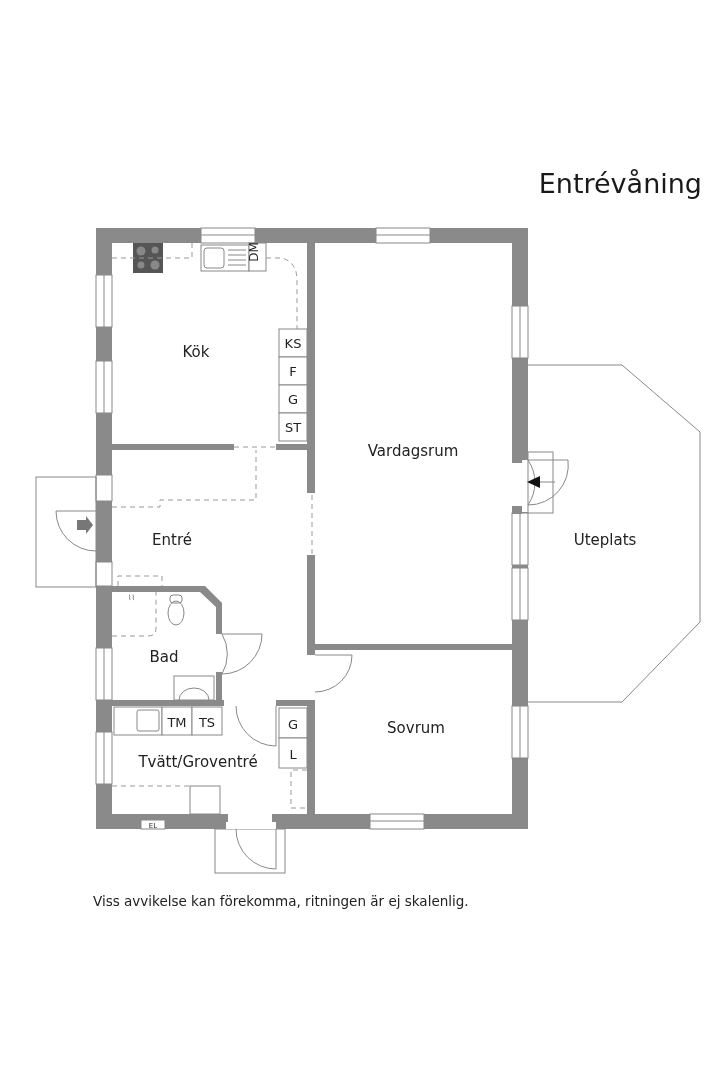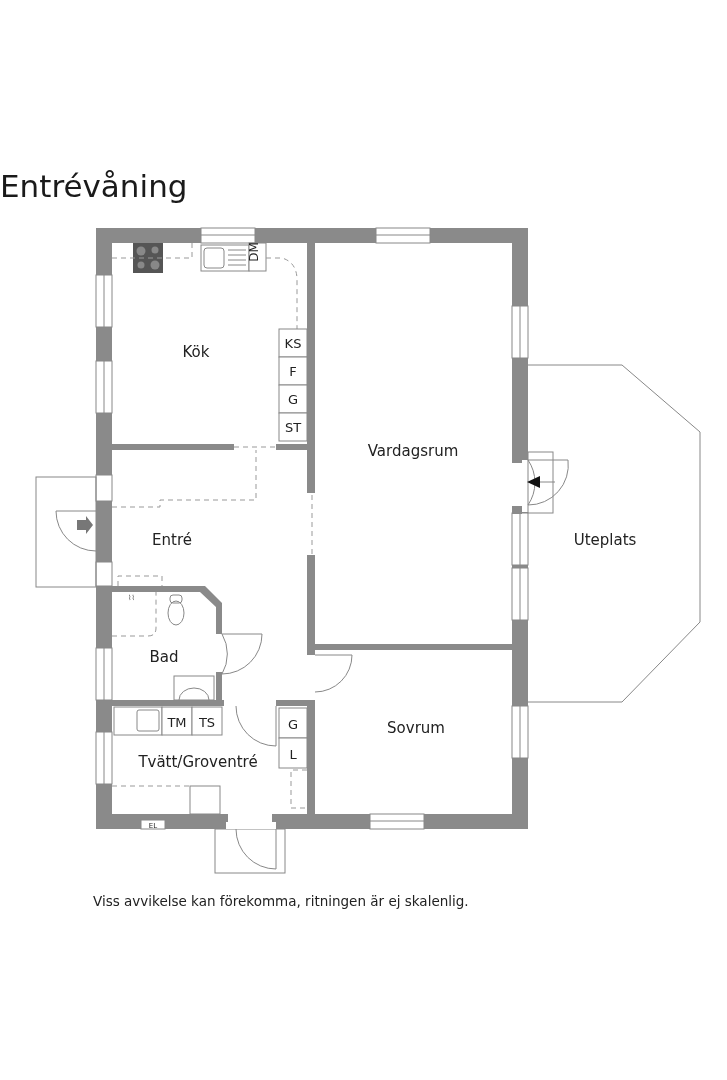--- a/index.html
+++ b/index.html
@@ -1,20 +1,20 @@
 <!DOCTYPE html>
 <html><head>
 <meta charset="utf-8">
 <style>
   html, body { margin: 0; padding: 0; background: #ffffff; }
   body { width: 727px; height: 1080px; position: relative; overflow: hidden;
          font-family: "DejaVu Sans", sans-serif; color: #222; }
   #plan { position: absolute; left: 0; top: 0; width: 727px; height: 1080px; }
-  .title { position: absolute; left: 0; width: 702px; top: 168px; text-align: left;
-           font-size: 31px; color: #1a1a1a; }
+  .title { position: absolute; left: 0; width: 702px; top: 168px; text-align: right;
+           font-size: 27px; color: #1a1a1a; }
   .note { position: absolute; left: 93px; top: 893px; font-size: 13.5px; color: #222; }
   .lbl { font-family: "DejaVu Sans", sans-serif; fill: #222; }
   .wall { fill: #8a8a8a; }
   .win { fill: #fff; stroke: #888; stroke-width: 1; }
   .thin { fill: none; stroke: #888; stroke-width: 1; }
   .dash { fill: none; stroke: #999; stroke-width: 1; stroke-dasharray: 5 4; }
   .box { fill: #fff; stroke: #888; stroke-width: 1; }
 </style>
 </head>
 <body>

